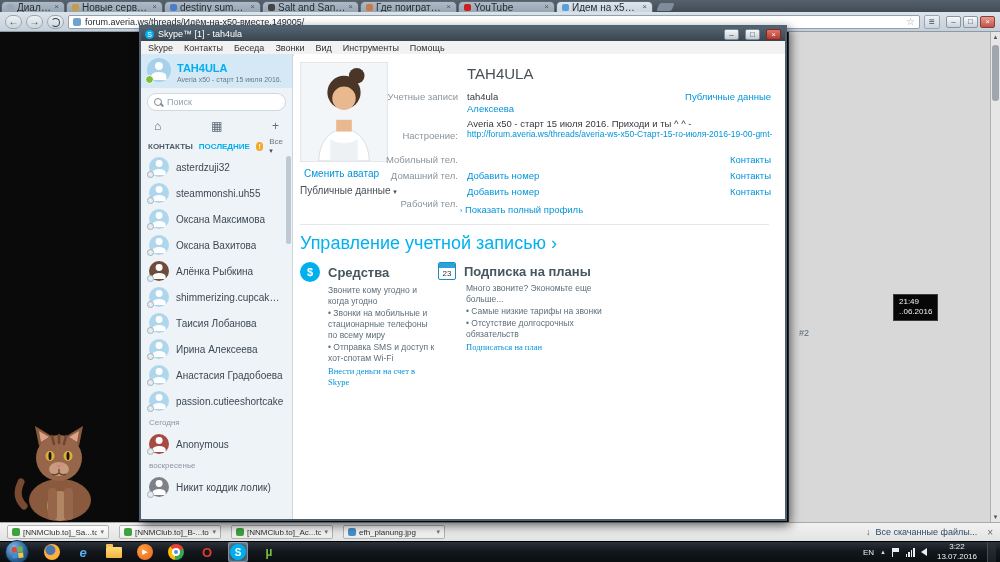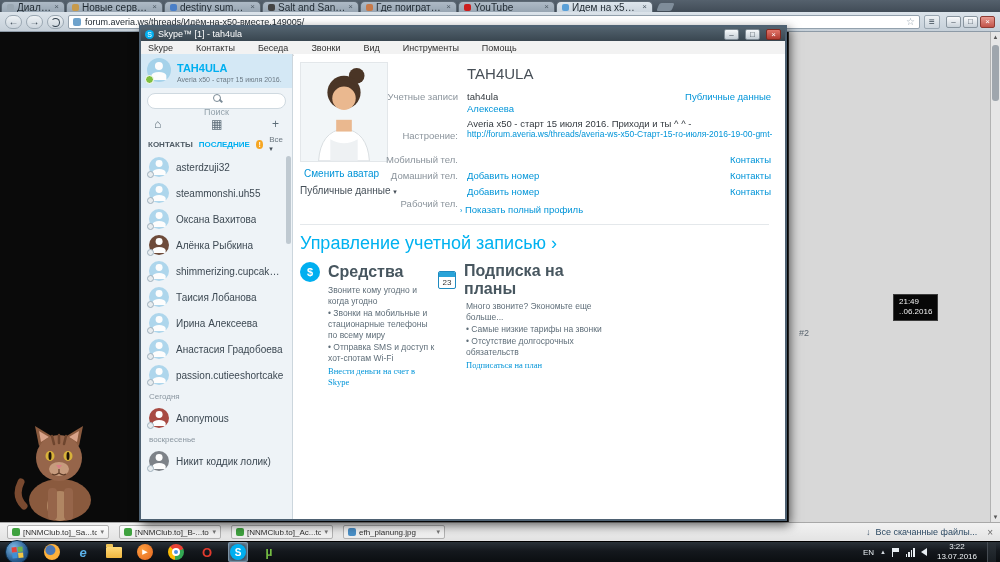--- a/index.html
+++ b/index.html
@@ -51,34 +51,34 @@
   .dl-all { font-size:9px; color:#2d4a63; }
   .shelf-close { font-size:10px; color:#6b6b6b; margin-left:5px; }
 
   
   .skype { position:absolute; left:139px; top:25px; width:648px; height:496px; border:2px solid #4e6172; box-shadow:3px 4px 10px rgba(0,0,0,.65); background:#fff; z-index:10; }
   .sk-title { height:14px; background:linear-gradient(#53636f,#394650); color:#fff; display:flex; align-items:center; gap:4px; padding:0 4px; }
   .sk-logo { width:9px; height:9px; border-radius:50%; background:#00aff0; color:#fff; font-size:7px; line-height:9px; text-align:center; flex:0 0 auto; }
   .sk-title-text { font-size:9px; flex:1; white-space:nowrap; overflow:hidden; }
   .sk-winbtn { width:15px; height:11px; font-size:8px; line-height:9px; text-align:center; color:#2f3b45; background:linear-gradient(#f5f8fa,#c3ccd4); border:1px solid #7d8993; border-radius:2px; margin-left:2px; }
   .sk-winbtn.close { color:#fff; background:linear-gradient(#e2766b,#b03a30); border-color:#7e281f; }
-  .sk-menu { height:15px; background:#f2f2f2; border-bottom:1px solid #d9d9d9; display:flex; align-items:center; gap:23px; padding:0 7px; }
+  .sk-menu { height:15px; background:#f2f2f2; border-bottom:1px solid #d9d9d9; display:flex; align-items:center; gap:11px; padding:0 7px; }
   .sk-menu-item { font-size:9px; color:#333; }
 
   .sk-side { position:absolute; left:0; top:27px; bottom:0; width:152px; background:#eef3f7; border-right:1px solid #ccd6dd; }
   .sk-profile { height:34px; background:#d4e8f5; display:flex; gap:6px; padding:4px 6px; }
   .person { position:relative; }
   .person::before { content:""; position:absolute; left:50%; top:16%; transform:translateX(-50%); width:34%; height:34%; border-radius:50%; background:#fdfdfd; }
   .person::after { content:""; position:absolute; left:50%; bottom:8%; transform:translateX(-50%); width:64%; height:32%; border-radius:50% 50% 0 0; background:#fdfdfd; }
   .sk-me-av { width:24px; height:24px; border-radius:50%; background:#a5d2ea; flex:0 0 auto; }
   .sk-status-dot { position:absolute; left:-2px; bottom:-2px; width:9px; height:9px; border-radius:50%; background:#7fbf3f; border:1px solid #fff; z-index:2; }
   .sk-me-info { overflow:hidden; }
   .sk-me-name { font-size:11px; font-weight:bold; color:#00aff0; line-height:12px; }
   .sk-me-status { font-size:7px; color:#6c7a85; line-height:8px; height:16px; overflow:hidden; }
-  .sk-search { margin:5px 6px 4px; height:16px; background:#fff; border:1px solid #cfd9e0; border-radius:9px; display:flex; align-items:center; gap:5px; padding:0 6px;flex-direction:column; }
+  .sk-search { margin:5px 6px 4px; height:16px; background:#fff; border:1px solid #cfd9e0; border-radius:9px; display:flex; align-items:center; gap:5px; padding:8px 6px; }
   .mag { width:8px; height:8px; border:1.5px solid #7b8b97; border-radius:50%; position:relative; flex:0 0 auto; }
   .mag::after { content:""; position:absolute; left:5px; top:5px; width:4px; height:1.5px; background:#7b8b97; transform:rotate(45deg); }
   .sk-search-text { font-size:9px; color:#93a1ab; }
   .sk-iconrow { height:22px; display:flex; align-items:center; justify-content:space-between; padding:0 13px; }
   .sk-tool { font-size:12px; color:#5c6c78; line-height:12px; }
   .sk-tabs { height:18px; display:flex; align-items:center; gap:6px; padding:0 7px; }
   .sk-tab-contacts { font-size:8px; font-weight:bold; color:#4e5a64; }
   .sk-tab-recent { font-size:8px; font-weight:bold; color:#00aff0; }
   .sk-badge { width:9px; height:9px; border-radius:50%; background:#f6a623; color:#fff; font-size:7px; font-weight:bold; text-align:center; line-height:9px; }
   .sk-filter { margin-left:auto; font-size:8px; color:#6b7780; }
@@ -104,21 +104,21 @@
   .fullprof { position:absolute; left:166px; top:150px; font-size:9.5px; }
   .sk-div { position:absolute; left:6px; right:16px; top:170px; border-top:1px solid #e4e8eb; }
   .sk-acct-head { position:absolute; left:6px; top:179px; font-size:18px; color:#00b2f0; }
   .promo { position:absolute; top:208px; }
   .promo.c1 { left:6px; width:138px; }
   .promo.c2 { left:144px; width:180px; }
   .promo-head { display:flex; align-items:center; gap:8px; margin-bottom:3px; }
   .credit-ic { width:20px; height:20px; border-radius:50%; background:#00aff0; color:#fff; font-size:11px; font-weight:bold; text-align:center; line-height:20px; flex:0 0 auto; }
   .cal-ic { width:18px; height:18px; background:#fff; border:1px solid #1f8ac0; border-radius:2px; overflow:hidden; font-size:8px; color:#333; text-align:center; line-height:11px; flex:0 0 auto; }
   .cal-top { display:block; height:5px; background:#29a3d8; }
-  .promo-title { font-size:16px; font-weight:bold; color:#47565f; }
+  .promo-title { font-size:13px; font-weight:bold; color:#47565f; }
   .promo-body { padding-left:28px; font-size:8.5px; color:#5f6e79; line-height:1.3; }
   .promo-body div { margin-bottom:1px; }
   .promo-link { display:block; margin-top:2px;font-family:Liberation Serif, serif; }
 
   
   .taskbar { position:absolute; left:0; bottom:0; width:100%; height:21px; background:linear-gradient(#2a3138,#14181d 45%,#0b0e11); border-top:1px solid #000; display:flex; align-items:center; z-index:20; }
   .orb { position:absolute; left:5px; top:-2px; width:24px; height:24px; border-radius:50%; background:radial-gradient(circle at 35% 30%, #7db9e8, #2a5d8f 60%, #123a5e); border:1px solid #0a2a44; display:flex; align-items:center; justify-content:center; }
   .flag { width:11px; height:11px; display:grid; grid-template-columns:5px 5px; grid-template-rows:5px 5px; gap:1px; transform:rotate(-6deg); }
   .flag i:nth-child(1){background:#e5443c;} .flag i:nth-child(2){background:#70b54a;}
   .flag i:nth-child(3){background:#3f8fd6;} .flag i:nth-child(4){background:#f2c744;}
@@ -330,20 +330,26 @@
       <div class="c-row">
         <span class="c-av person" style="background: rgb(174, 214, 236);">
             <i class="c-dot"></i>
           </span>
         <span class="c-name">steammonshi.uh55</span>
       </div>
       <div class="c-row">
         <span class="c-av person" style="background: rgb(174, 214, 236);">
             <i class="c-dot"></i>
           </span>
+        <span class="c-name">Оксана Максимова</span>
+      </div>
+      <div class="c-row">
+        <span class="c-av person" style="background: rgb(174, 214, 236);">
+            <i class="c-dot"></i>
+          </span>
         <span class="c-name">Оксана Вахитова</span>
       </div>
       <div class="c-row">
         <span class="c-av person" style="background: rgb(110, 75, 58);">
             <i class="c-dot"></i>
           </span>
         <span class="c-name">Алёнка Рыбкина</span>
       </div>
       <div class="c-row">
         <span class="c-av person" style="background: rgb(174, 214, 236);">

